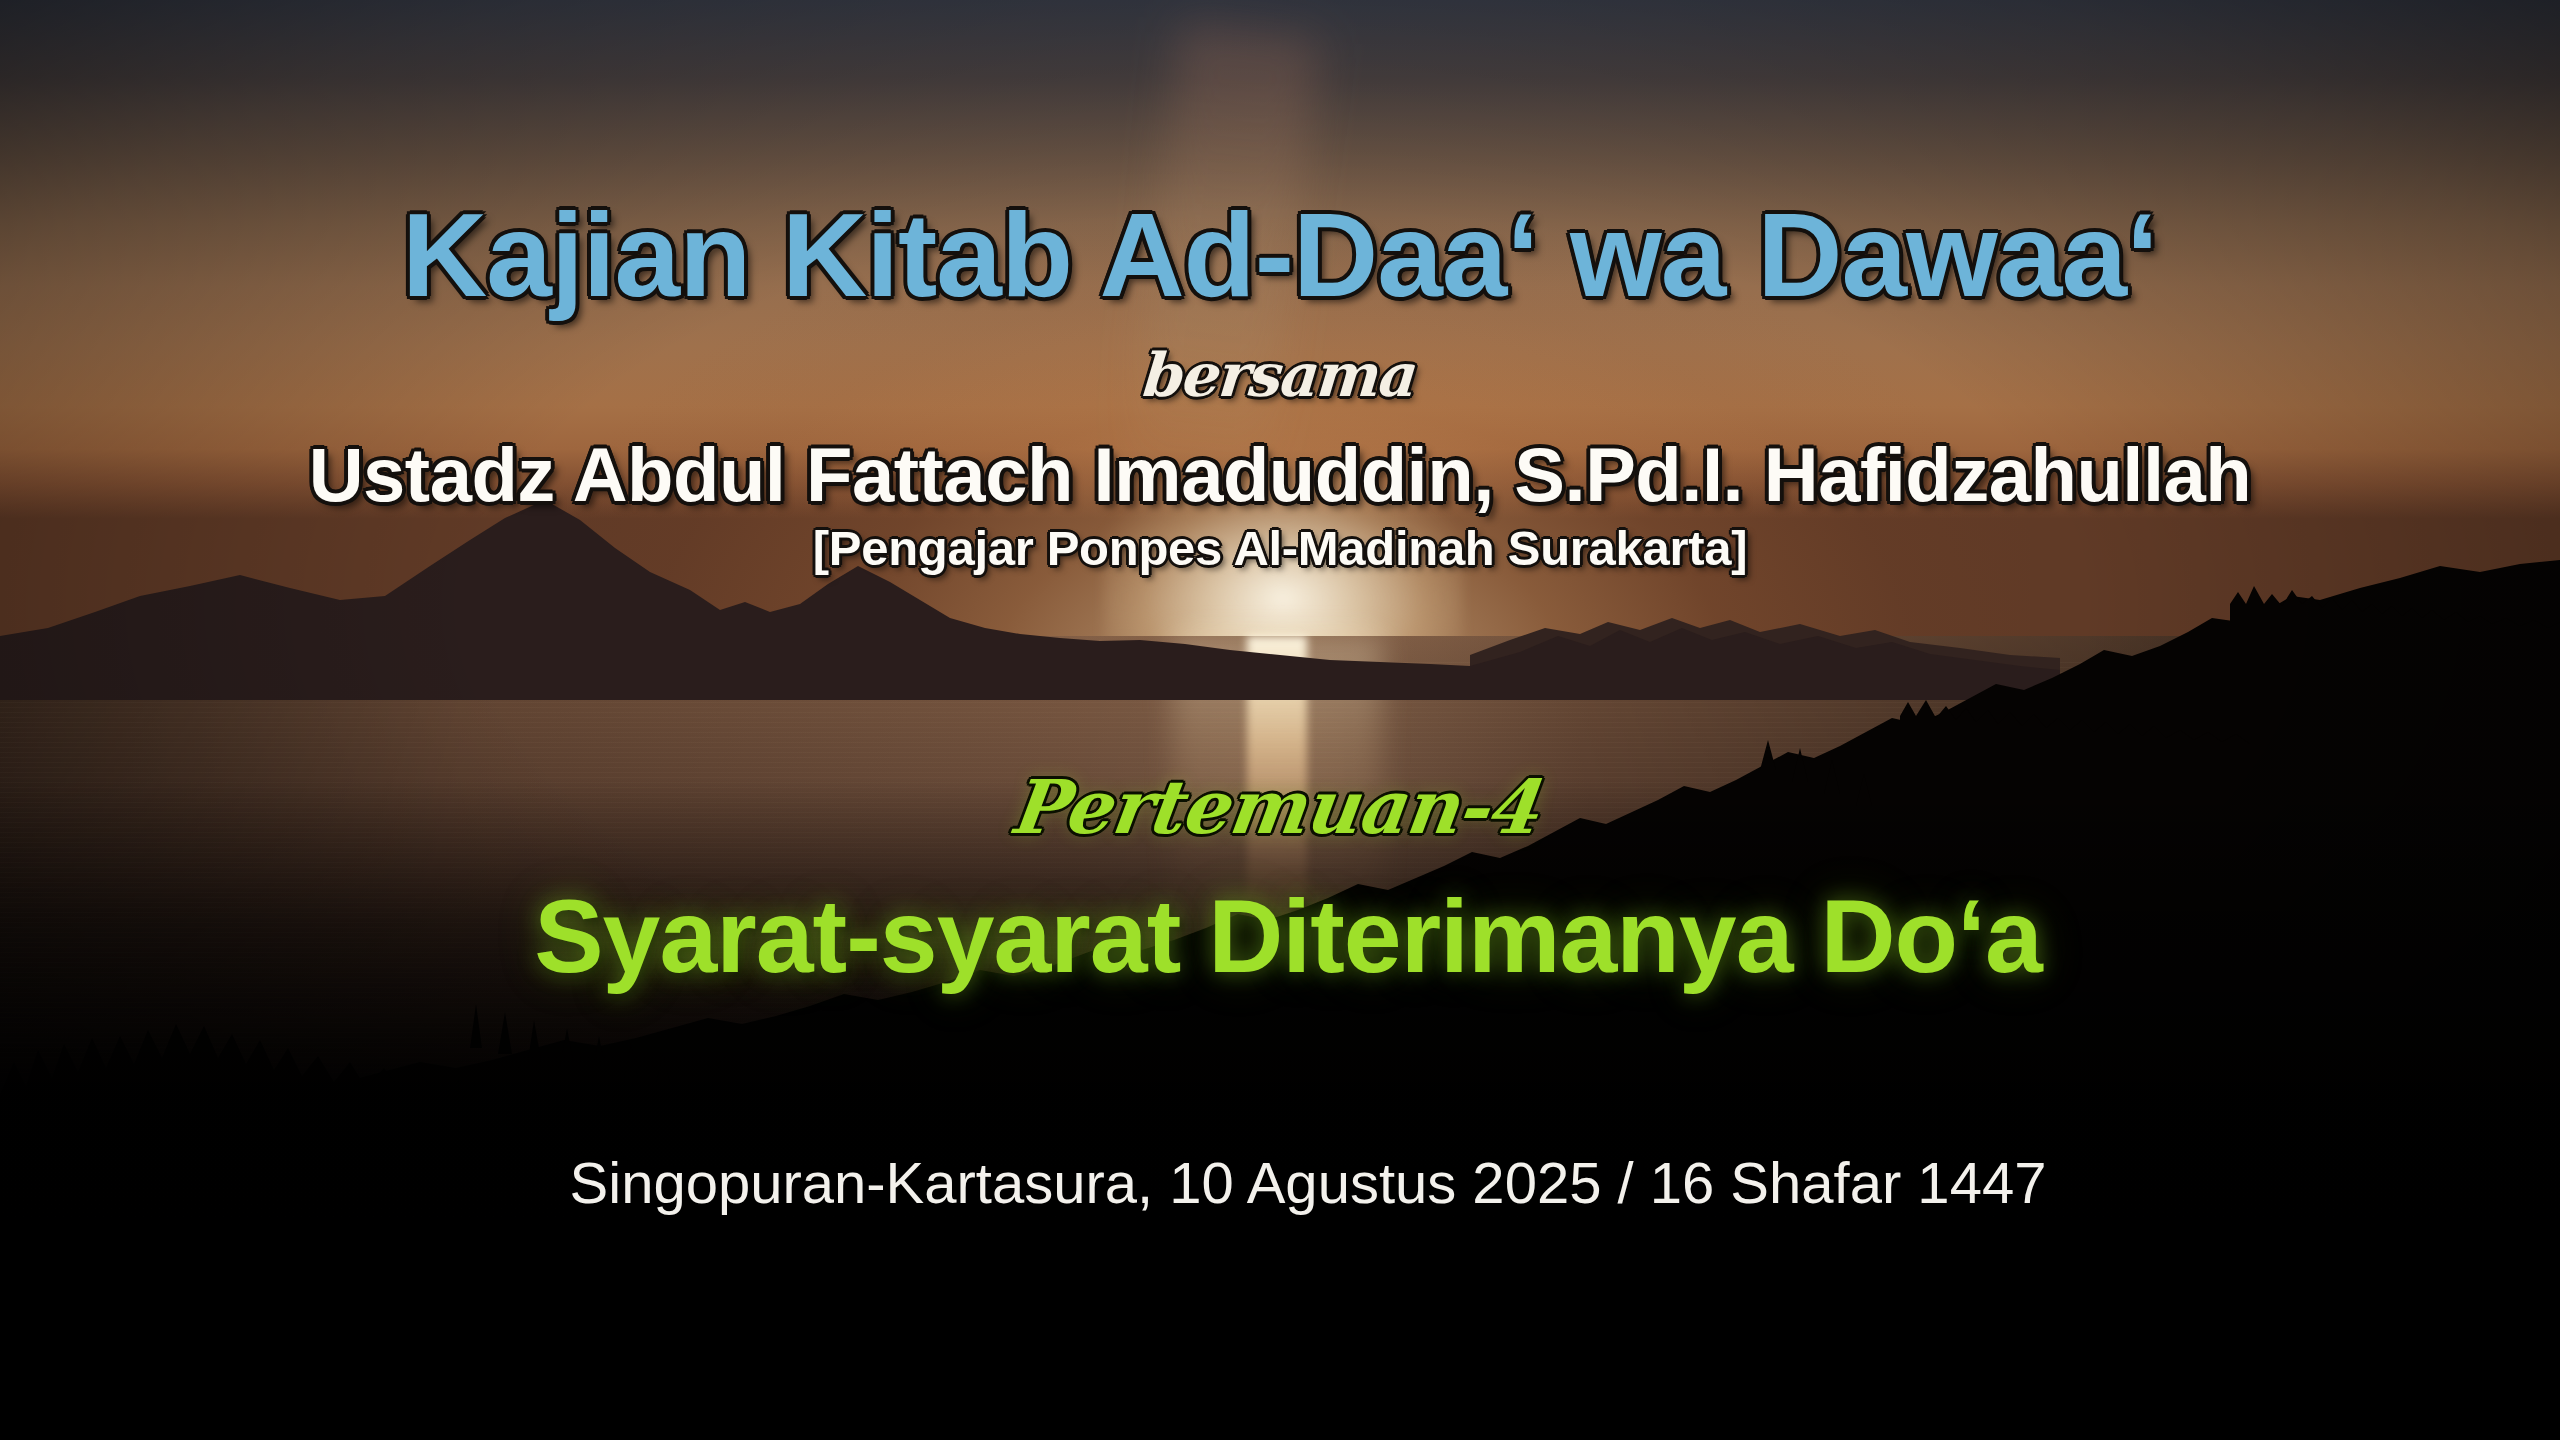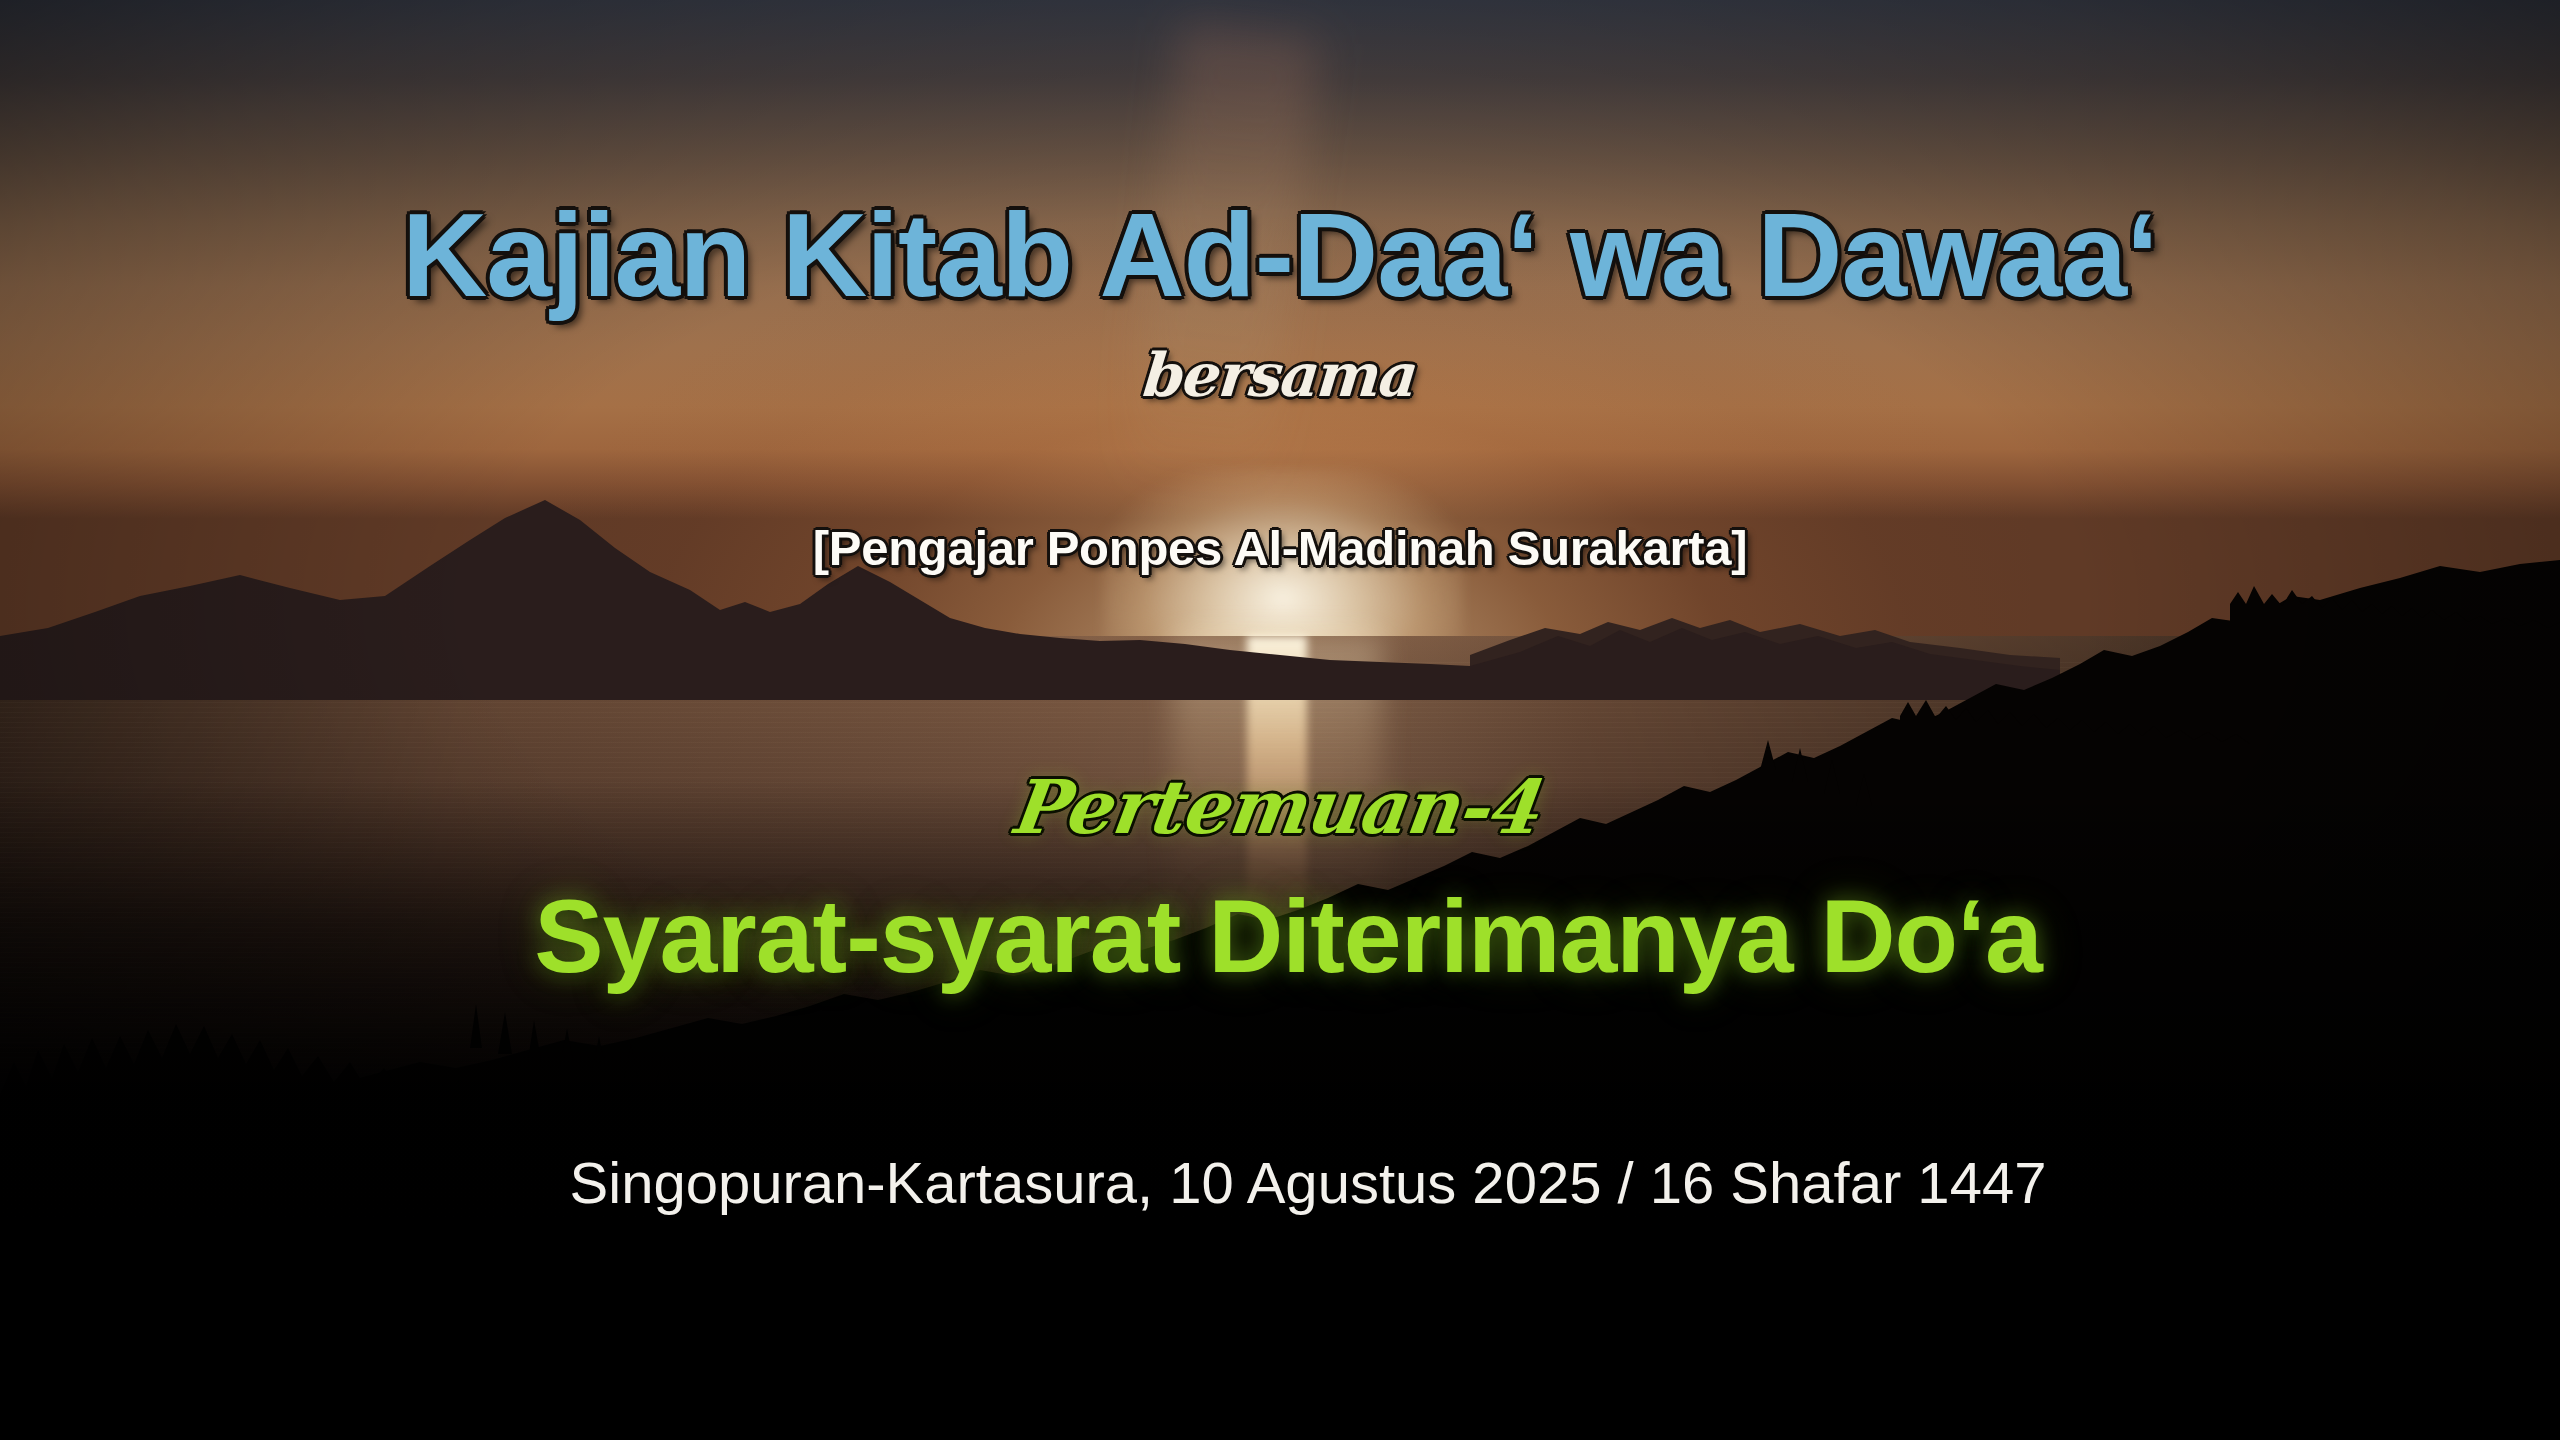--- a/index.html
+++ b/index.html
@@ -356,20 +356,21 @@
     <div class="bottom-fade"></div>
     <div class="vignette"></div>
   </div>
 
   <div class="content">
 
     <div class="txt title outline-dark">Kajian Kitab Ad-Daa‘ wa Dawaa‘</div>
 
     <div class="txt bersama outline-dark">bersama</div>
 
+    <div class="txt ustadz outline-dark">Ustadz Abdul Fattach Imaduddin, S.Pd.I. Hafidzahullah</div>
 
     <div class="txt pengajar outline-dark">[Pengajar Ponpes Al-Madinah Surakarta]</div>
 
     <div class="txt pertemuan">Pertemuan-4</div>
 
     <div class="txt syarat">Syarat-syarat Diterimanya Do‘a</div>
 
     <div class="txt tempat">Singopuran-Kartasura, 10 Agustus 2025 / 16 Shafar 1447</div>
 
   </div>

